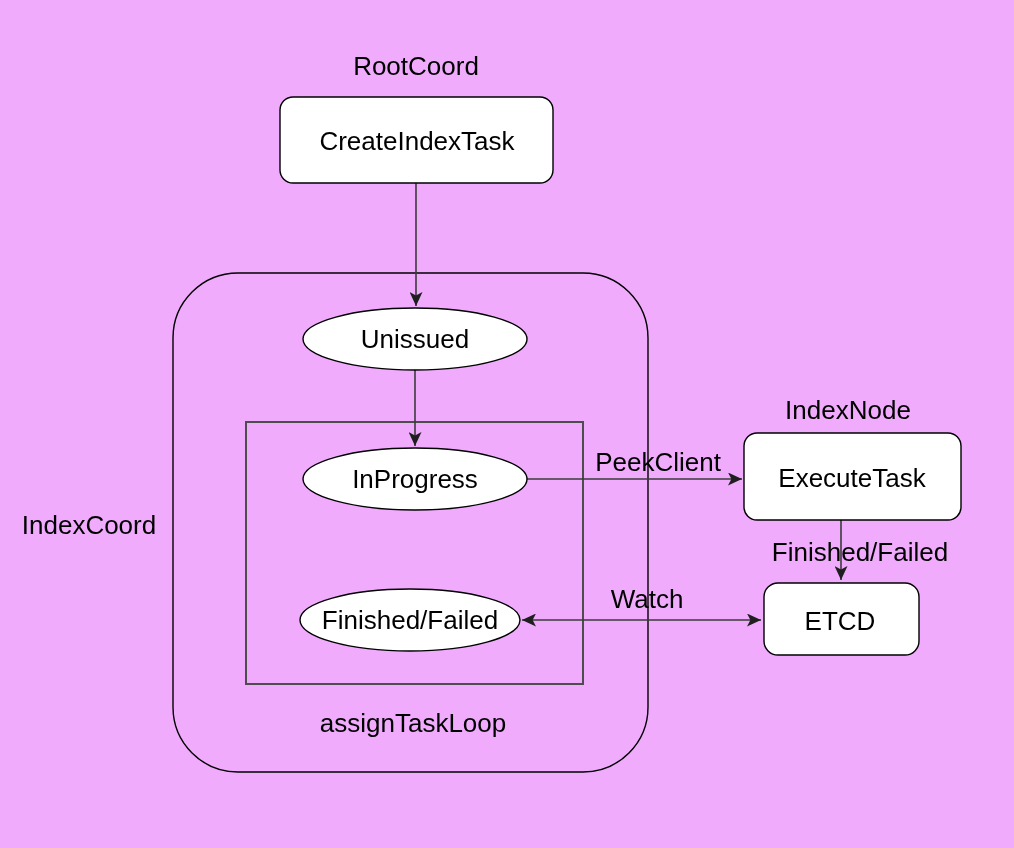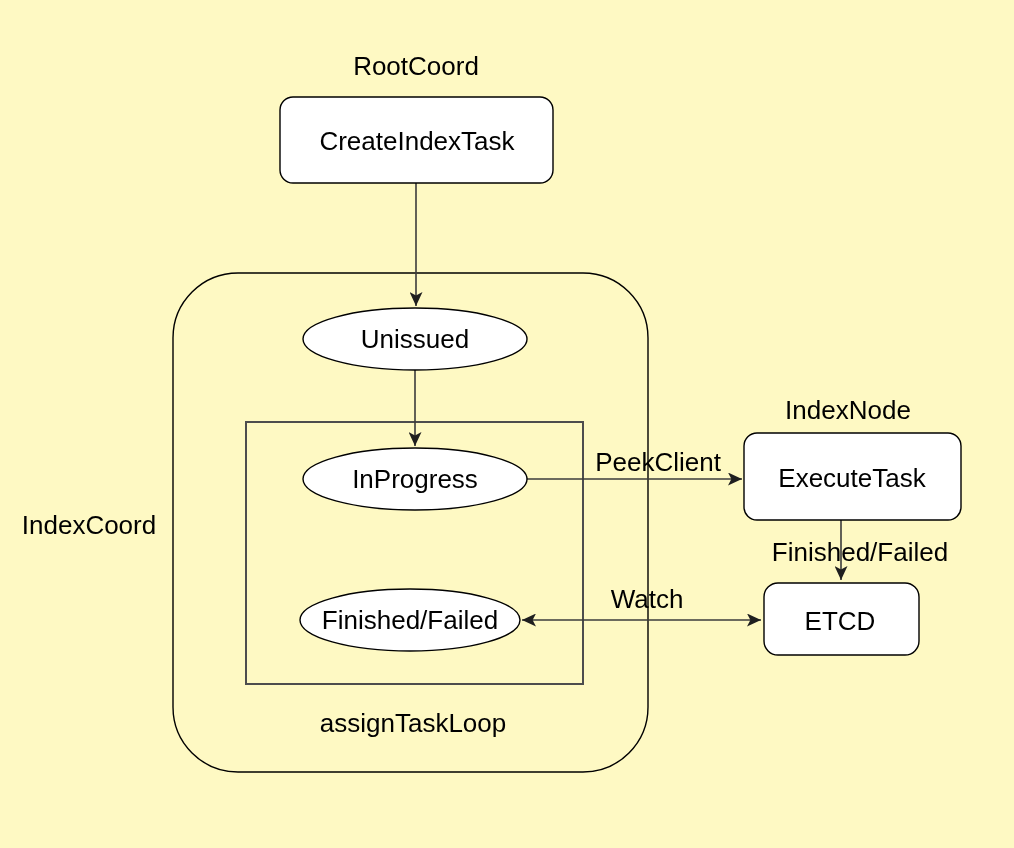--- a/index.html
+++ b/index.html
@@ -5,21 +5,21 @@
   html, body {
     margin: 0;
     padding: 0;
     background: #ffffff;
     font-family: "Liberation Sans", sans-serif;
   }
   .canvas {
     position: relative;
     width: 1014px;
     height: 848px;
-    background: #fef9c3;
+    background: #f0abfc;
     overflow: hidden;
   }
   svg { display: block; }
   .shape {
     fill: #ffffff;
     stroke: #000000;
     stroke-width: 1.4;
   }
   .container-shape {
     fill: none;

